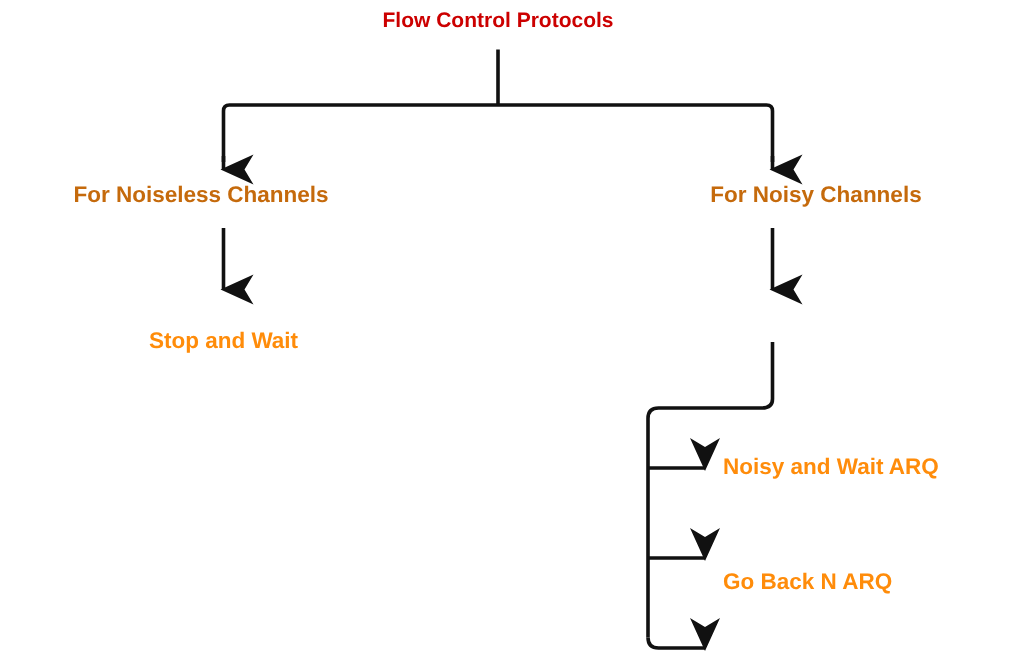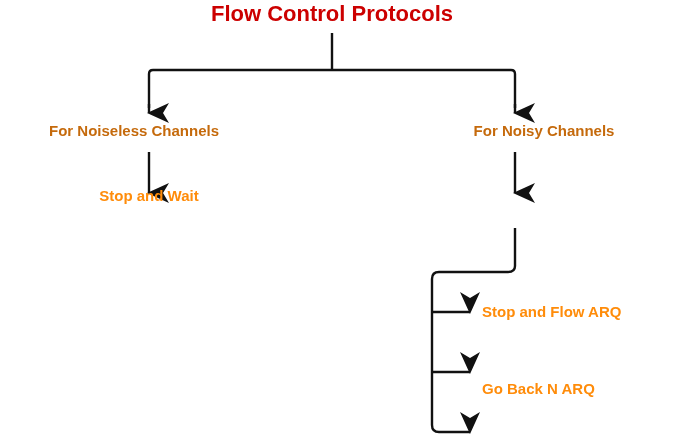--- a/index.html
+++ b/index.html
@@ -28,21 +28,21 @@
   }
   .node-label {
     position: absolute;
     font-family: "Liberation Sans", sans-serif;
     font-weight: bold;
     white-space: nowrap;
     line-height: 1.1;
     letter-spacing: 0px;
   }
   .node-root {
-    font-size: 22px;
+    font-size: 14px;
     color: #cc0000;
   }
   .node-branch {
     font-size: 15px;
     color: #c56a0c;
   }
   .node-leaf {
     font-size: 15px;
     color: #ff8c0a;
   }
@@ -77,21 +77,21 @@
     <path d="M 432 372 L 470 372" fill="none" stroke="#111111" stroke-width="2.4" marker-end="url(#arrow-down)"></path>
     <path d="M 432 425 Q 432 432 439 432 L 470 432" fill="none" stroke="#111111" stroke-width="2.4" marker-end="url(#arrow-down)"></path>
   </svg>
 
   <div class="node-label node-root" style="left:332px; top:14px; transform:translate(-50%,-50%);">Flow Control Protocols</div>
 
   <div class="node-label node-branch" style="left:134px; top:131px; transform:translate(-50%,-50%);">For Noiseless Channels</div>
 
   <div class="node-label node-branch" style="left:515px; top:131px; transform:translate(-50%,-50%);margin-left:29px;">For Noisy Channels</div>
 
-  <div class="node-label node-leaf" style="left:149px; top:196px; transform:translate(-50%,-50%);">Stop and Wait</div>
+  <div class="node-label node-leaf" style="left:149px; top:228px; transform:translate(-50%,-50%);">Stop and Wait</div>
 
 
-  <div class="node-label node-leaf" style="left:482px; top:312px; transform:translate(0,-50%);">Stop and Flow ARQ</div>
+  <div class="node-label node-leaf" style="left:482px; top:312px; transform:translate(0,-50%);">Noisy and Wait ARQ</div>
 
   <div class="node-label node-leaf" style="left:482px; top:389px; transform:translate(0,-50%);">Go Back N ARQ</div>
 
 
 </div>
 
 </body></html>

